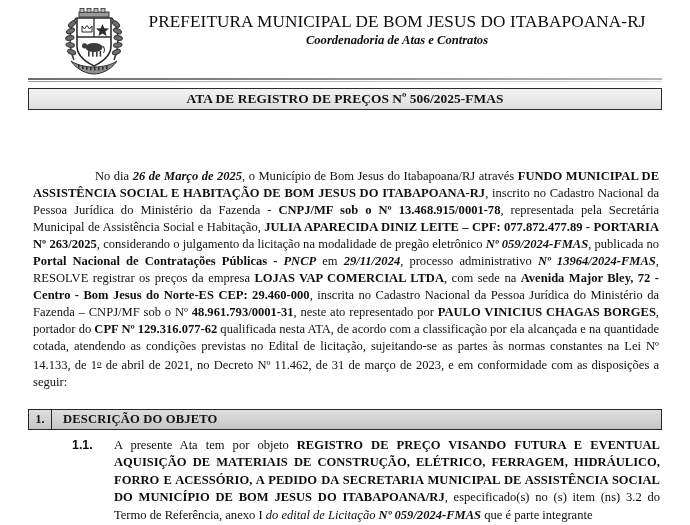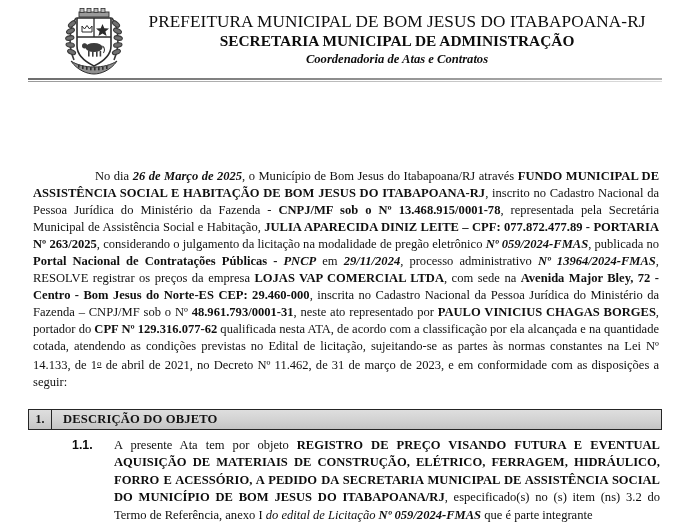--- a/index.html
+++ b/index.html
@@ -278,30 +278,32 @@
           <rect x="27" y="61.1" width="1.6" height="3.2"></rect>
           <rect x="31" y="61.2" width="1.6" height="3.2"></rect>
           <rect x="35" y="61.1" width="1.6" height="3.2"></rect>
           <rect x="39" y="60.6" width="1.6" height="3.2"></rect>
           <rect x="43" y="59.8" width="1.6" height="3.2"></rect>
         </g>
       </svg>
     </div>
     <div class="header-text">
       <div class="org-line1">PREFEITURA MUNICIPAL DE BOM JESUS DO ITABAPOANA-RJ</div>
-      <div class="org-line2">SECRETARIA MUNICIPAL DE ADMINISTRAÇÃO</div>
       <div class="org-line3">Coordenadoria de Atas e Contratos</div>
     </div>
   </div>
 
   <div class="rule-wrap">
     <div class="rule-thick"></div>
     <div class="rule-thin"></div>
   </div>
 
+  <div class="ata-bar">
+    <span class="ata-bar-text">ATA DE REGISTRO DE PREÇOS Nº 506/2025-FMAS</span>
+  </div>
 
 
   <div class="body-block">
     <p class="para indent"><span>No dia </span><b><i>26 de Março de 2025</i></b><span>, o Município de Bom Jesus do Itabapoana/RJ através </span><b>FUNDO MUNICIPAL DE ASSISTÊNCIA SOCIAL E HABITAÇÃO DE BOM JESUS DO ITABAPOANA-RJ</b><span>, inscrito no Cadastro Nacional da Pessoa Jurídica do Ministério da Fazenda - </span><b>CNPJ/MF sob o Nº 13.468.915/0001-78</b><span>, representada pela Secretária Municipal de Assistência Social e Habitação, </span><b>JULIA APARECIDA DINIZ LEITE – CPF: 077.872.477.89 - PORTARIA Nº 263/2025</b><span>, considerando o julgamento da licitação na modalidade de pregão eletrônico </span><b><i>Nº 059/2024-FMAS</i></b><span>, publicada no </span><b>Portal Nacional de Contratações Públicas - </b><b><i>PNCP</i></b><span> em </span><b><i>29/11/2024</i></b><span>, processo administrativo </span><b><i>Nº 13964/2024-FMAS</i></b><span>, RESOLVE registrar os preços da empresa </span><b>LOJAS VAP COMERCIAL LTDA</b><span>,  com sede na </span><b>Avenida Major Bley, 72 - Centro - Bom Jesus do Norte-ES CEP: 29.460-000</b><span>, inscrita no Cadastro Nacional  da  Pessoa  Jurídica  do  Ministério da Fazenda – CNPJ/MF    sob  o  Nº </span><b>48.961.793/0001-31</b><span>, neste ato representado por </span><b>PAULO VINICIUS CHAGAS BORGES</b><span>, portador do </span><b>CPF Nº 129.316.077-62</b><span> qualificada nesta ATA, de acordo com a classificação por ela alcançada e na quantidade cotada, atendendo as condições previstas no Edital de licitação, sujeitando-se as partes às normas constantes na Lei Nº 14.133, de 1</span><span class="sup-o">o</span><span> de abril de 2021, no Decreto Nº 11.462, de 31 de março de 2023, e em conformidade com as disposições a seguir:</span></p>
   </div>
 
   <div class="section-bar">
     <div class="section-num">1.</div>
     <div class="section-title">DESCRIÇÃO DO OBJETO</div>
   </div>

